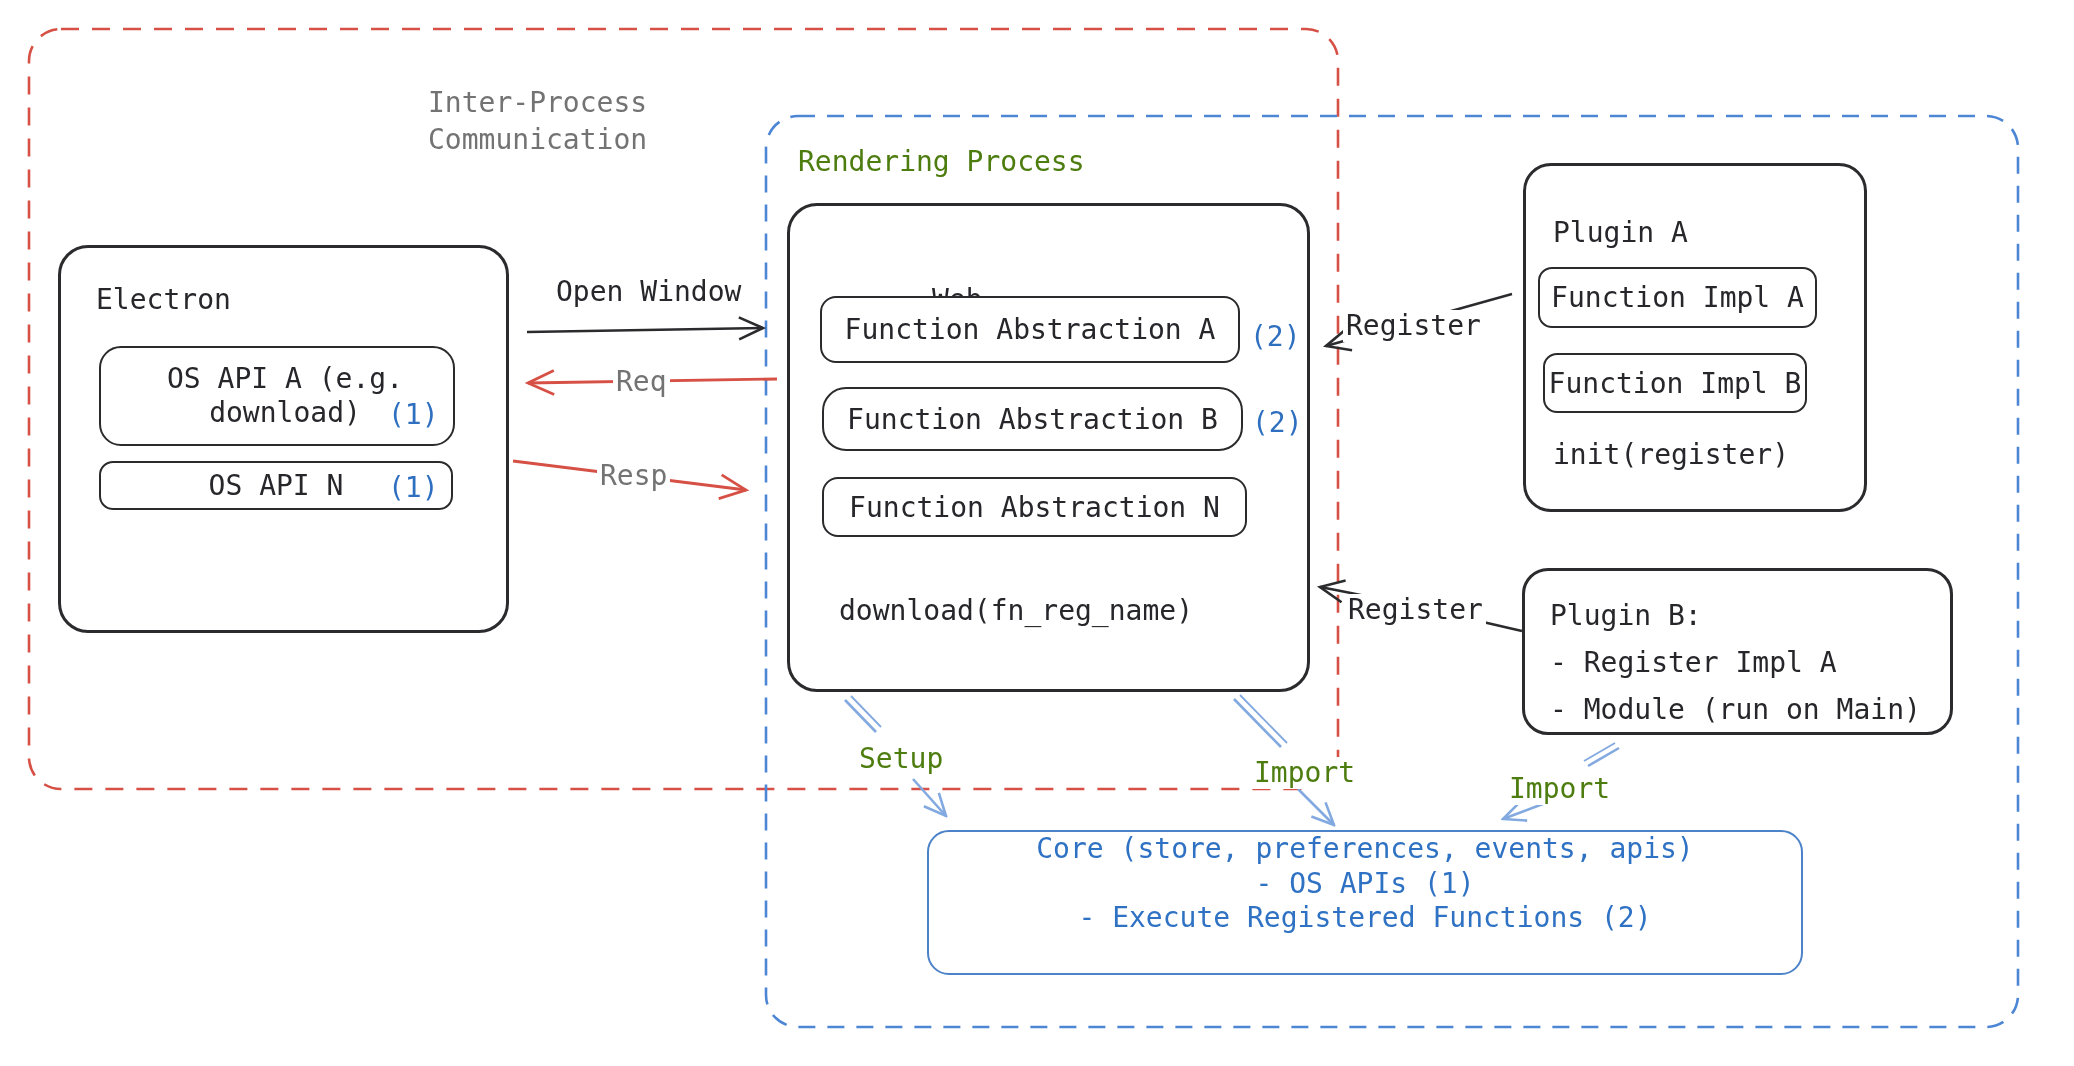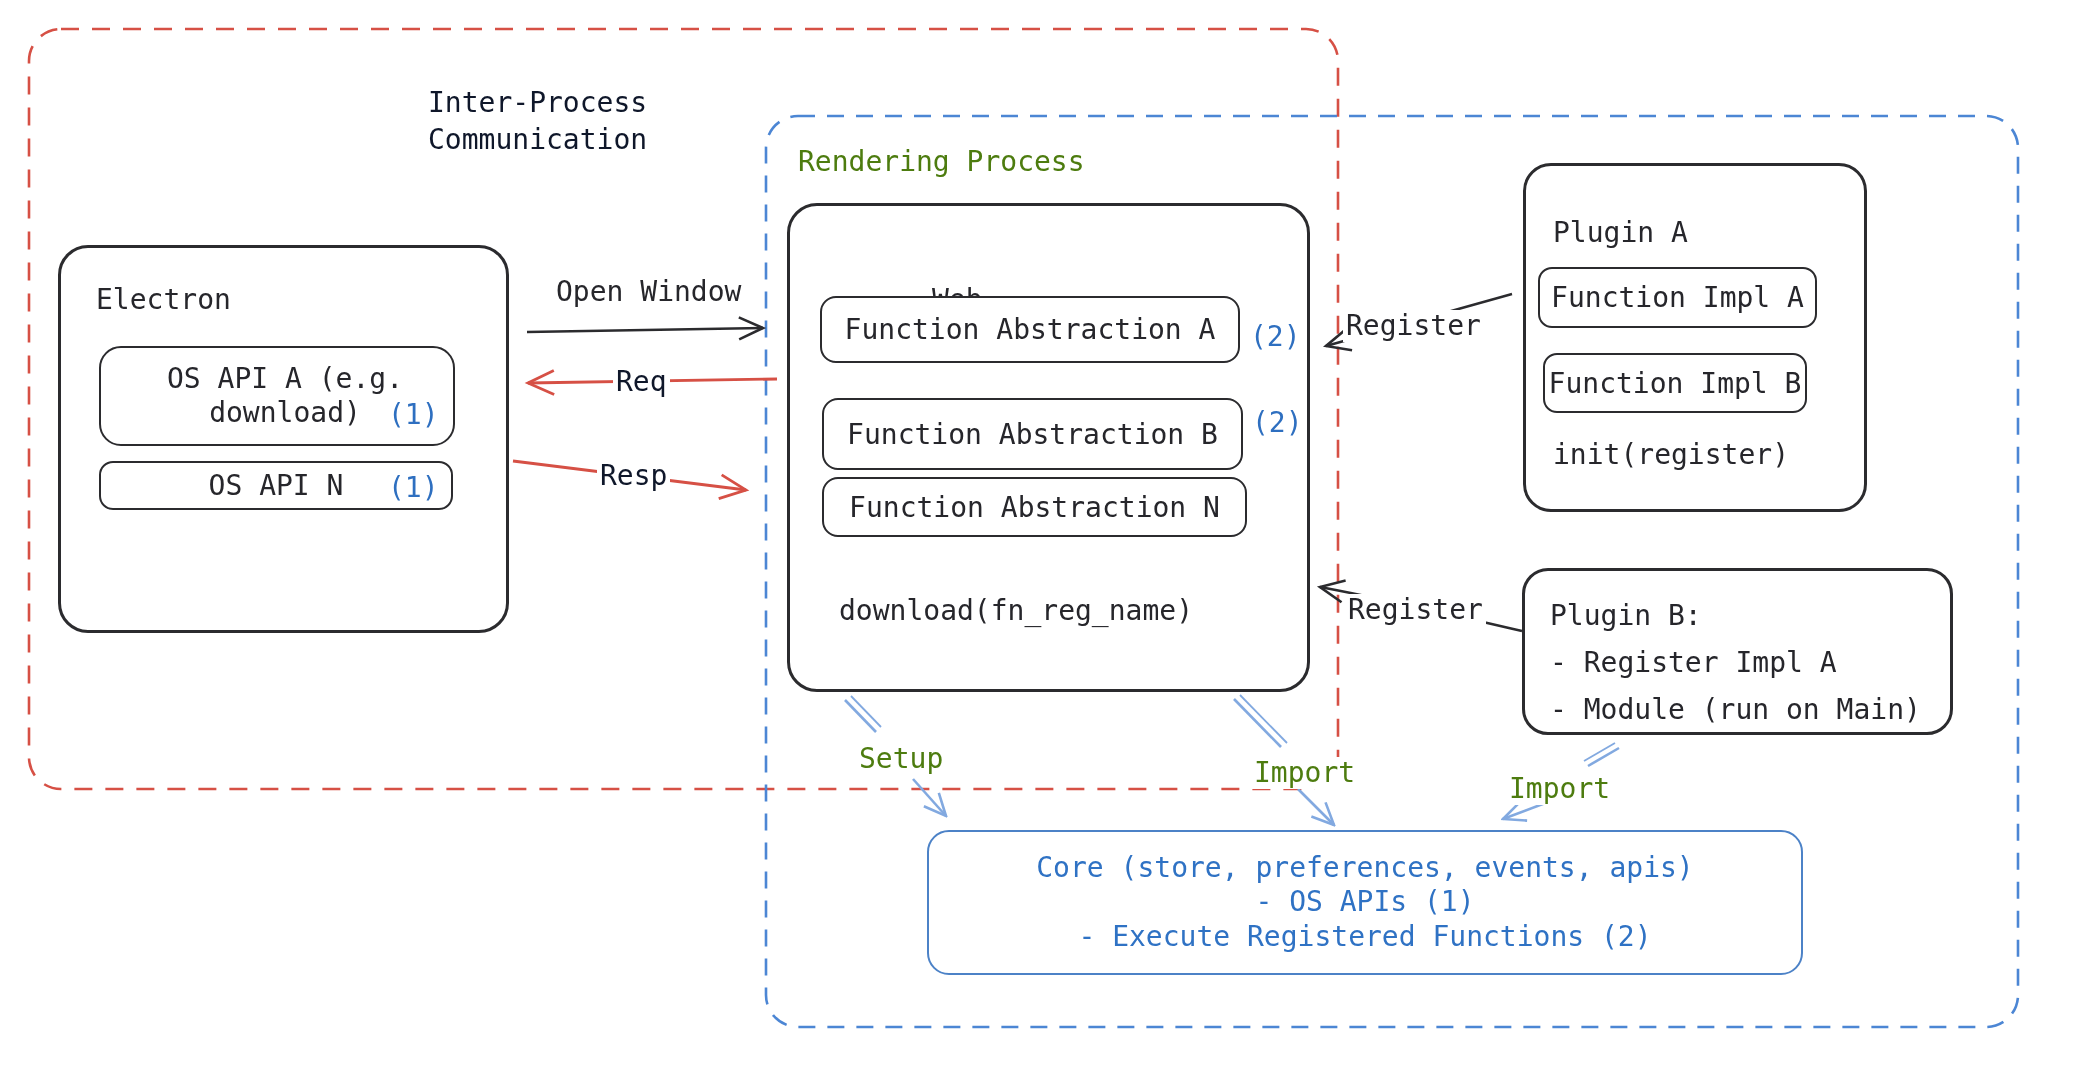--- a/index.html
+++ b/index.html
@@ -11,31 +11,31 @@
   .box{
     position:absolute;background:#ffffff;border:3px solid #2b2b2e;border-radius:26px;
     box-sizing:border-box;
   }
   .innerbox{
     position:absolute;background:#ffffff;border:2.5px solid #2b2b2e;border-radius:16px;
     box-sizing:border-box;display:flex;align-items:center;justify-content:center;
     font-size:28px;white-space:nowrap;
   }
   .label{position:absolute;font-size:28px;white-space:pre;line-height:1.2;}
-  .title-red{color:#0f172a;}
+  .title-red{color:#737373;}
   .title-blue{color:#4d7c0f;}
   .badge-blue{color:#2e6fc0;font-size:28px;white-space:nowrap;}
   .arrow-label{
     position:absolute;font-size:28px;white-space:nowrap;background:#ffffff;
     padding:0 3px;line-height:1.15;
   }
   .core-box{
     position:absolute;background:#ffffff;border:2.5px solid #4c82c7;border-radius:22px;
     box-sizing:border-box;display:flex;flex-direction:column;align-items:center;
-    justify-content:center;color:#2f72c4;font-size:28px;line-height:34.5px;text-align:center;
+    justify-content:flex-start;color:#2f72c4;font-size:28px;line-height:34.5px;text-align:center;
   }
   .pluginb-lines{position:absolute;font-size:28px;line-height:47px;white-space:pre;}
   svg{position:absolute;left:0;top:0;pointer-events:none;}
 </style>
 </head>
 <body>
 
 <div id="canvas">
 
   <div class="box" style="left:58px;top:245px;width:451px;height:388px;border-radius:30px;"></div>
@@ -53,21 +53,21 @@
   <div class="abs badge-blue" style="left:388px;top:471px;">(1)</div>
 
   <div class="box" style="left:787px;top:203px;width:523px;height:489px;border-radius:30px;"></div>
   <div class="label" style="left:932px;top:283px;">Web</div>
 
   <div class="innerbox" style="left:820px;top:296px;width:420px;height:67px;">
     <span>Function Abstraction A</span>
   </div>
   <div class="abs badge-blue" style="left:1250px;top:320px;">(2)</div>
 
-  <div class="innerbox" style="left:822px;top:398px;width:421px;height:72px;">
+  <div class="innerbox" style="left:822px;top:387px;width:421px;height:64px;border-radius:24px;">
     <span>Function Abstraction B</span>
   </div>
   <div class="abs badge-blue" style="left:1252px;top:406px;">(2)</div>
 
   <div class="innerbox" style="left:822px;top:477px;width:425px;height:60px;">
     <span>Function Abstraction N</span>
   </div>
 
   <div class="label" style="left:839px;top:594px;">download(fn_reg_name)</div>
 

